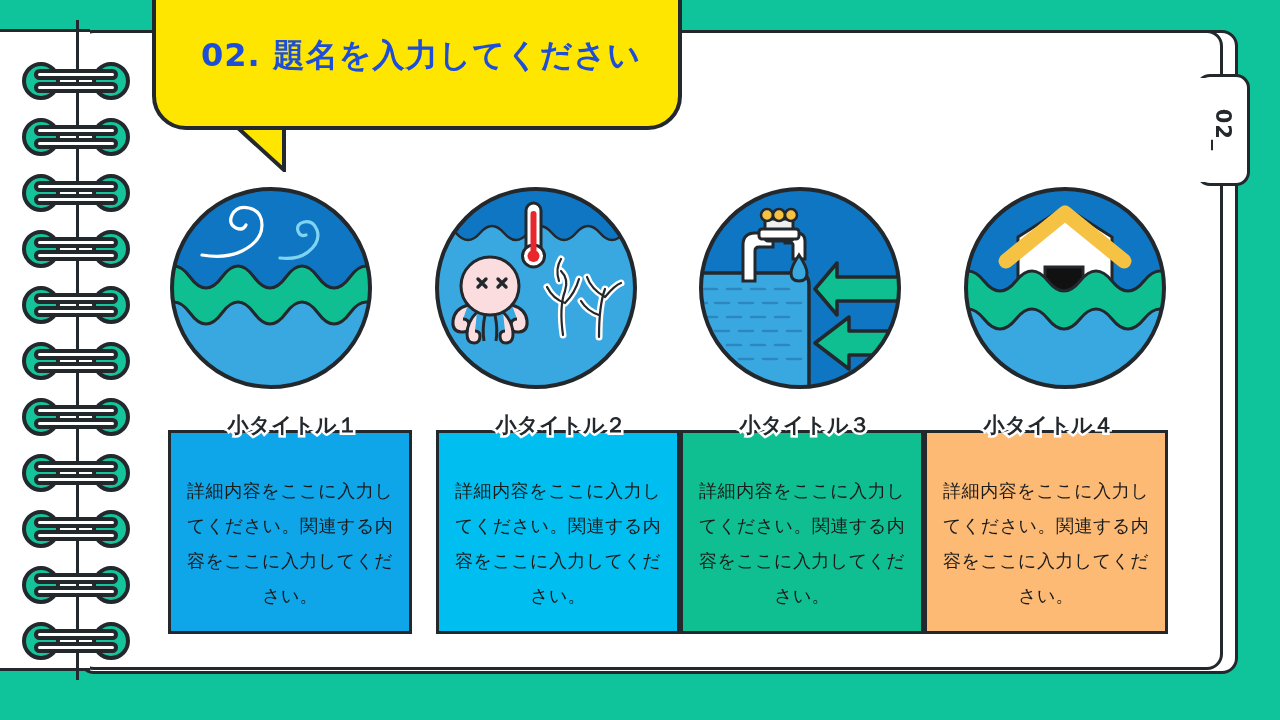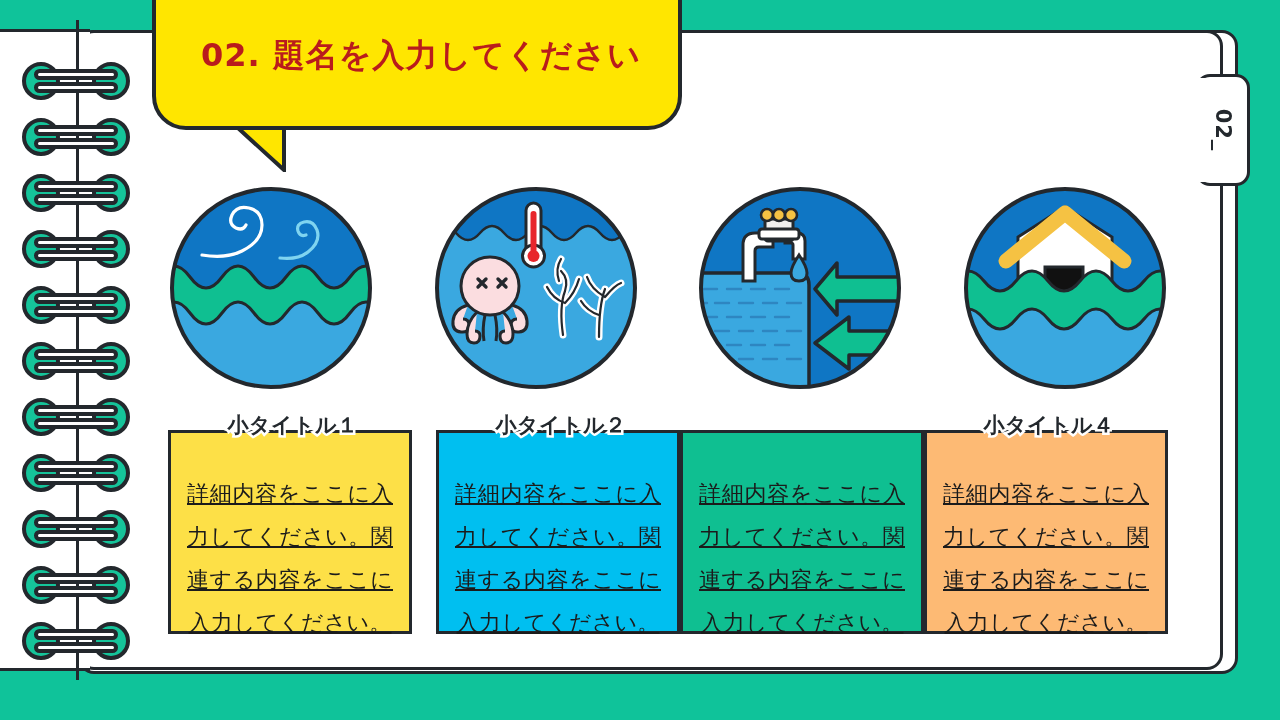--- a/index.html
+++ b/index.html
@@ -165,21 +165,21 @@
     z-index: 6;
   }
   .bubble-title {
     position: absolute;
     left: 0;
     top: 52px;
     width: 530px;
     text-align: center;
     font-size: 32px;
     font-weight: 800;
-    color: #b91c1c;
+    color: #1d4ed8;
     letter-spacing: 1px;
   }
   .bubble-tail {
     position: absolute;
     left: 232px;
     top: 126px;
     width: 56px;
     height: 46px;
     z-index: 5;
   }
@@ -229,27 +229,26 @@
     -webkit-text-stroke: 5px #ffffff;
     paint-order: stroke fill;
     z-index: 3;
     white-space: nowrap;
   }
   .card-body {
     position: absolute;
     left: 16px;
     right: 16px;
     top: 40px;
-    font-size: 22px;
+    font-size: 18px;
     line-height: 1.95;
     color: #1b1b1b;
     text-align: justify;
     text-align-last: center;
     letter-spacing: 0.2px;
-    text-decoration: underline;
   }
 </style>
 </head>
 <body>
 
 <div id="slide">
 
   <div class="page-back"></div>
 
   <div class="tab"></div>
@@ -451,29 +450,30 @@
 
         <path d="M-10 96 q16 -20 32 0 t32 0 t32 0 t32 0 t32 0 t32 0 t32 0 L215 220 L-10 220 Z" fill="#0FBF91" stroke="#23282d" stroke-width="3"></path>
         <path d="M-10 134 q16 -20 32 0 t32 0 t32 0 t32 0 t32 0 t32 0 t32 0 L215 230 L-10 230 Z" fill="#3AA8E0" stroke="#23282d" stroke-width="3"></path>
       </g>
       <circle cx="103" cy="103" r="99" fill="none" stroke="#23282d" stroke-width="4"></circle>
     </svg>
 
   </div>
 
   <div class="cards-row" id="cards-row">
-      <div class="card" style="background: #fde047;">
+      <div class="card" style="background: #0ea5e9;">
         <div class="card-title">小タイトル１</div>
         <div class="card-body">詳細内容をここに入力してください。関連する内容をここに入力してください。</div>
       </div>
       <div class="card" style="background: rgb(0, 191, 240); margin-left: 24px;">
         <div class="card-title">小タイトル２</div>
         <div class="card-body">詳細内容をここに入力してください。関連する内容をここに入力してください。</div>
       </div>
       <div class="card" style="background: rgb(15, 191, 145);">
+        <div class="card-title">小タイトル３</div>
         <div class="card-body">詳細内容をここに入力してください。関連する内容をここに入力してください。</div>
       </div>
       <div class="card" style="background: #fdba74;">
         <div class="card-title">小タイトル４</div>
         <div class="card-body">詳細内容をここに入力してください。関連する内容をここに入力してください。</div>
       </div>
     </div>
 
 </div>
 

